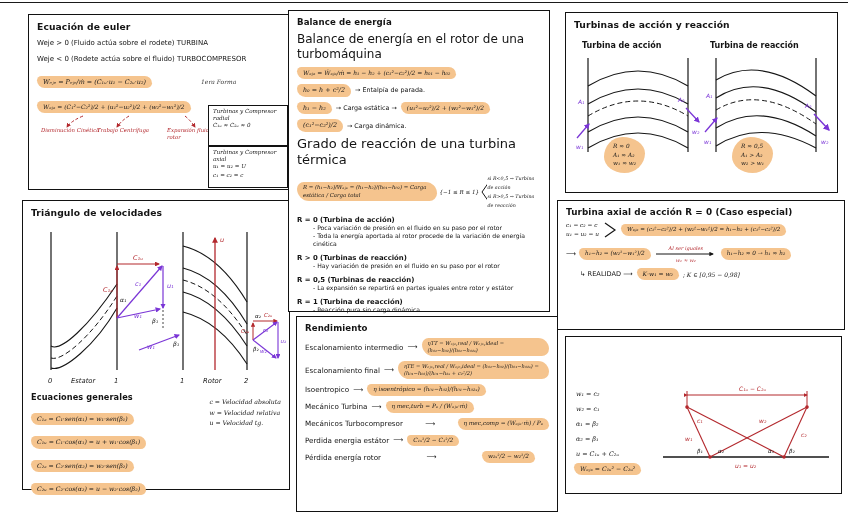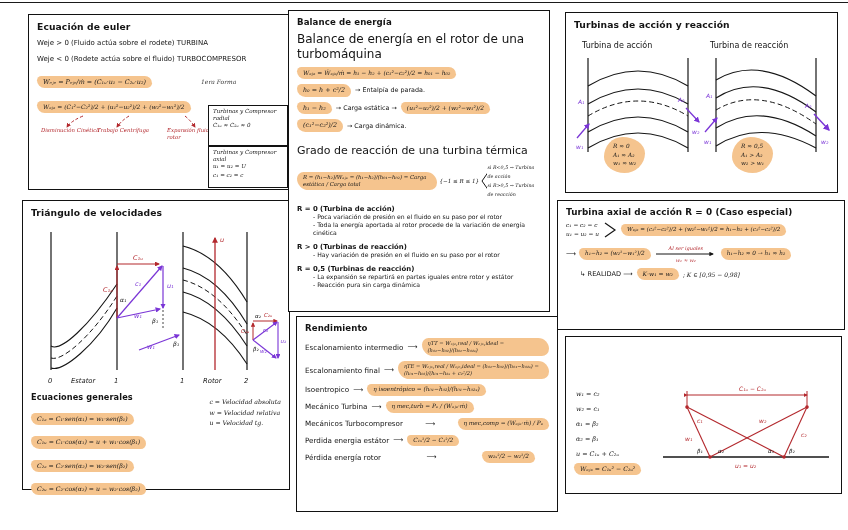--- a/index.html
+++ b/index.html
@@ -27,21 +27,21 @@
   .legend{position:absolute;right:8px;top:196px;font-size:6.2px;line-height:1.7;
           font-family:"DejaVu Serif", serif;font-style:italic;}
   .brow{display:flex;align-items:center;margin-top:5px;flex-wrap:nowrap;}
   .bnote{font-size:6.4px;margin:0 4px;white-space:nowrap;}
   .rhead{font-size:6.9px;font-weight:bold;margin-top:6px;}
   .rnote{font-size:6.1px;line-height:1.3;margin-left:16px;}
   .rend-row{display:flex;align-items:center;margin-top:5px;}
   .rend-label{font-size:7.2px;white-space:nowrap;}
   .rend-arrow{font-size:7px;margin:0 4px;white-space:nowrap;}
   .w172{max-width:172px;}
-  .col-title{font-size:8px;font-weight:normal;margin:4px 0 2px 6px;}
+  .col-title{font-size:8px;font-weight:bold;margin:4px 0 2px 6px;}
   .tcol{position:absolute;top:24px;width:128px;}
   .note-blob{position:absolute;background:#f5c48e;border-radius:45% 55% 50% 50%/55% 45% 55% 45%;
              padding:5px 9px;font-size:5.8px;line-height:1.5;font-family:"DejaVu Serif", serif;
              font-style:italic;color:#1a1a1a;}
   .axrow{display:flex;align-items:center;margin-top:6px;}
   .oa{display:inline-flex;flex-direction:column;align-items:center;margin:0 4px;}
   .oa .red{font-size:5px;line-height:1.2;font-style:italic;font-family:"DejaVu Serif", serif;}
   .rels div{margin-top:7px;}
   .rels{font-family:"DejaVu Serif", serif;font-style:italic;font-size:6.4px;}
 </style>
@@ -190,39 +190,40 @@
   </div>
   <div class="brow">
     <span class="blob">h₁ − h₂</span>
     <span class="bnote">→ Carga estática →</span>
     <span class="blob" style="font-size:6px;">(u₁²−u₂²)/2 + (w₂²−w₁²)/2</span>
   </div>
   <div class="brow">
     <span class="blob">(c₁²−c₂²)/2</span>
     <span class="bnote">→ Carga dinámica.</span>
   </div>
-  <div class="txt" style="margin-top:12px;font-size:11px;">Grado de reacción de una turbina térmica</div>
+  <div class="txt" style="margin-top:4px;font-size:13px;">Grado de reacción de una turbina térmica</div>
   <div class="brow" style="align-items:center;">
     <span class="blob" style="font-size:5.4px;max-width:128px;">R = (h₁−h₂)/Wₑⱼₑ = (h₁−h₂)/(h₀₁−h₀₂) = Carga estática / Carga total</span>
     <span class="hand" style="font-size:5.6px;margin-left:3px;white-space:nowrap;">{−1 ≤ R ≤ 1}</span>
     <svg width="9" height="24" style="margin-left:2px;">
       <path d="M8,2 L1,12 L8,22" stroke="#161616" stroke-width="1" fill="none"></path>
     </svg>
     <span class="hand" style="font-size:4.8px;line-height:1.9;">
       <div>si R&lt;0,5 → Turbina de acción</div>
       <div>si R&gt;0,5 → Turbina de reacción</div>
     </span>
   </div>
   <div class="rhead">R = 0 (Turbina de acción)</div>
   <div class="rnote">- Poca variación de presión en el fluido en su paso por el rotor</div>
   <div class="rnote">- Toda la energía aportada al rotor procede de la variación de energía cinética</div>
   <div class="rhead">R &gt; 0 (Turbinas de reacción)</div>
   <div class="rnote">- Hay variación de presión en el fluido en su paso por el rotor</div>
   <div class="rhead">R = 0,5 (Turbinas de reacción)</div>
   <div class="rnote">- La expansión se repartirá en partes iguales entre rotor y estátor</div>
+  <div class="rhead">R = 1 (Turbina de reacción)</div>
   <div class="rnote">- Reacción pura sin carga dinámica</div>
 </div>
 
 <div class="panel" id="p-rend" style="left:296px;top:316px;width:262px;height:196px;">
   <div class="p-title" style="font-size:8.6px;">Rendimiento</div>
   <div class="rend-row">
     <span class="rend-label">Escalonamiento intermedio</span>
     <span class="rend-arrow">⟶</span>
     <span class="blob w172" style="font-size:5.2px;">ηTT = Wₑⱼₑ,real / Wₑⱼₑ,ideal = (h₀₁−h₀₂)/(h₀₁−h₀₂ₛ)</span>
   </div>

